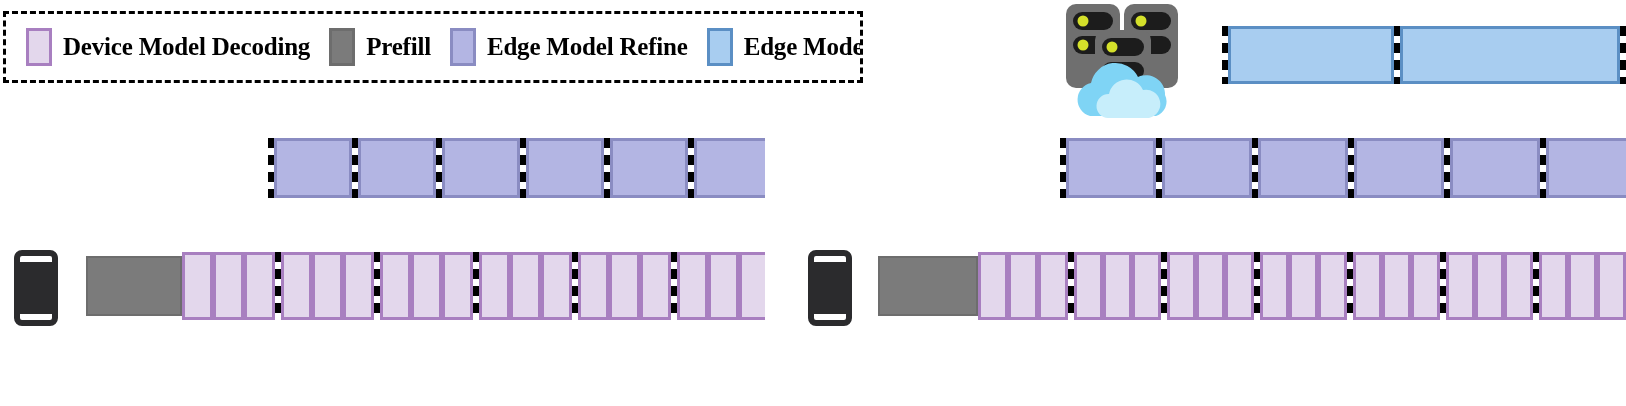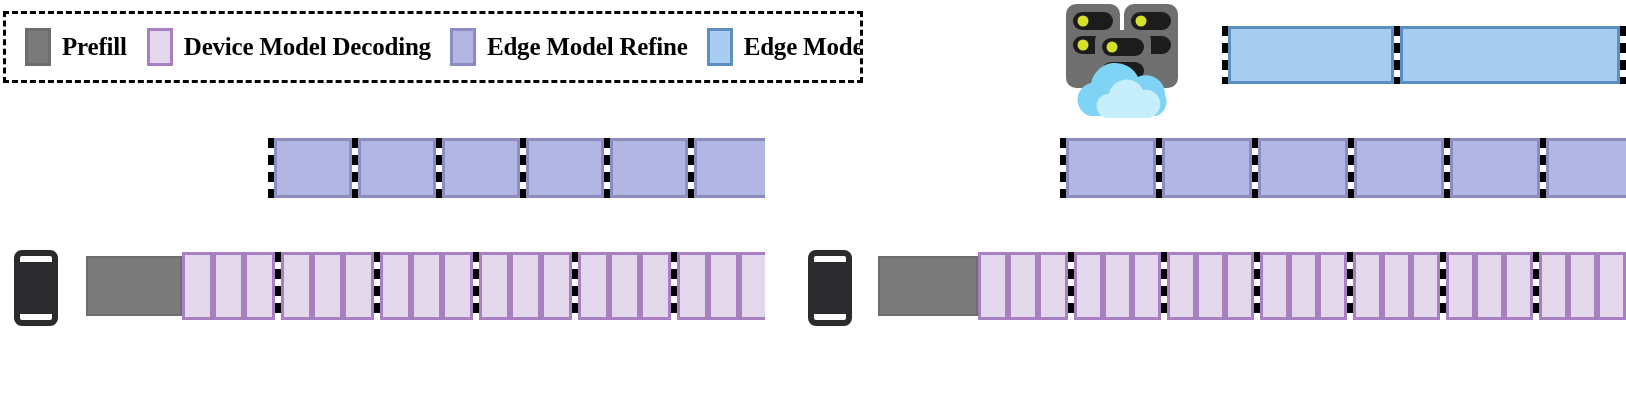--- a/index.html
+++ b/index.html
@@ -153,28 +153,28 @@
     width: 136px;
     height: 118px;
   }
 </style>
 </head>
 <body>
 
 <div id="stage">
 
   <div class="legend-box">
+    <div class="legend-item" style="margin-left:20px;">
+      <span class="legend-swatch" style="background:#e3d7ec;border:3px solid #a87fc0;"></span>
+      <span class="legend-label" style="margin-left:11px;">Device Model Decoding</span>
+    </div>
+
     <div class="legend-item" style="margin-left:19px;">
       <span class="legend-swatch" style="background:#7b7b7b;border:3px solid #6d6d6d;"></span>
       <span class="legend-label" style="margin-left:11px;">Prefill</span>
-    </div>
-
-    <div class="legend-item" style="margin-left:20px;">
-      <span class="legend-swatch" style="background:#e3d7ec;border:3px solid #a87fc0;"></span>
-      <span class="legend-label" style="margin-left:11px;">Device Model Decoding</span>
     </div>
 
     <div class="legend-item" style="margin-left:19px;">
       <span class="legend-swatch" style="background:#b3b5e3;border:3px solid #8a8cc2;"></span>
       <span class="legend-label" style="margin-left:11px;">Edge Model Refine</span>
     </div>
 
     <div class="legend-item" style="margin-left:19px;">
       <span class="legend-swatch" style="background:#a8cdf0;border:3px solid #5b8fc4;"></span>
       <span class="legend-label" style="margin-left:11px;">Edge Model Refine</span>

